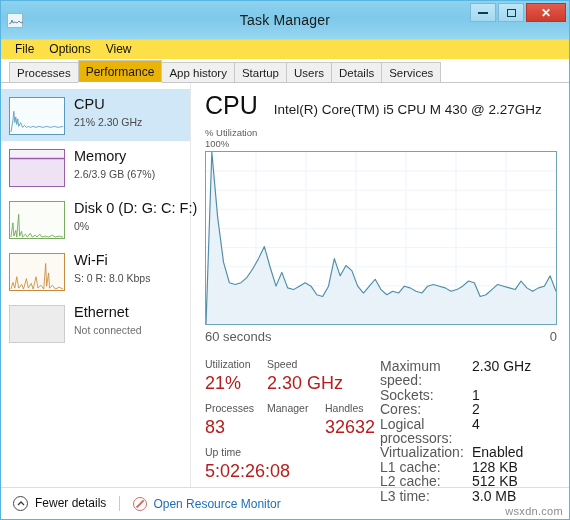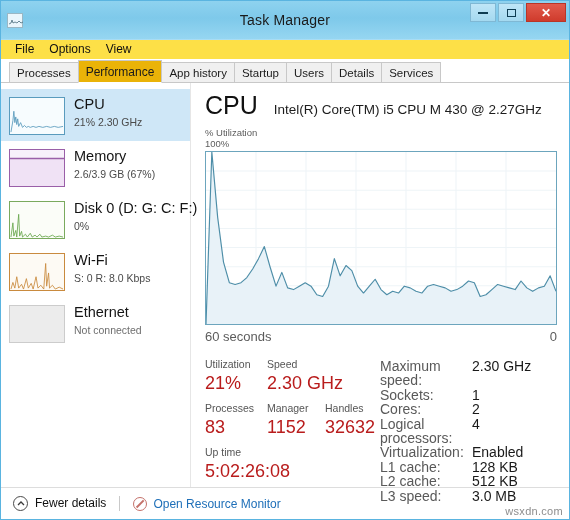--- a/index.html
+++ b/index.html
@@ -373,21 +373,20 @@
               <div class="stat-value">2.30 GHz</div>
             </div>
           </div>
           <div class="stat-row">
             <div class="stat-cell" style="width:62px">
               <div class="stat-label">Processes</div>
               <div class="stat-value">83</div>
             </div>
             <div class="stat-cell" style="width:58px">
               <div class="stat-label">Manager</div>
-              <div class="stat-value">1152</div>
             </div>
             <div class="stat-cell">
               <div class="stat-label">Handles</div>
               <div class="stat-value">32632</div>
             </div>
           </div>
           <div class="stat-row">
             <div class="stat-cell">
               <div class="stat-label">Up time</div>
               <div class="stat-value">5:02:26:08</div>
@@ -418,21 +417,21 @@
             </div>
             <div class="kv">
               <span class="k">L1 cache:</span>
               <span class="v">128 KB</span>
             </div>
             <div class="kv">
               <span class="k">L2 cache:</span>
               <span class="v">512 KB</span>
             </div>
             <div class="kv">
-              <span class="k">L3 speed:</span>
+              <span class="k">L3 time:</span>
               <span class="v">3.0 MB</span>
             </div>
           </div>
 
       </div>
     </div>
   </div>
 
   <div id="footer">
     <div id="fewer-details">

